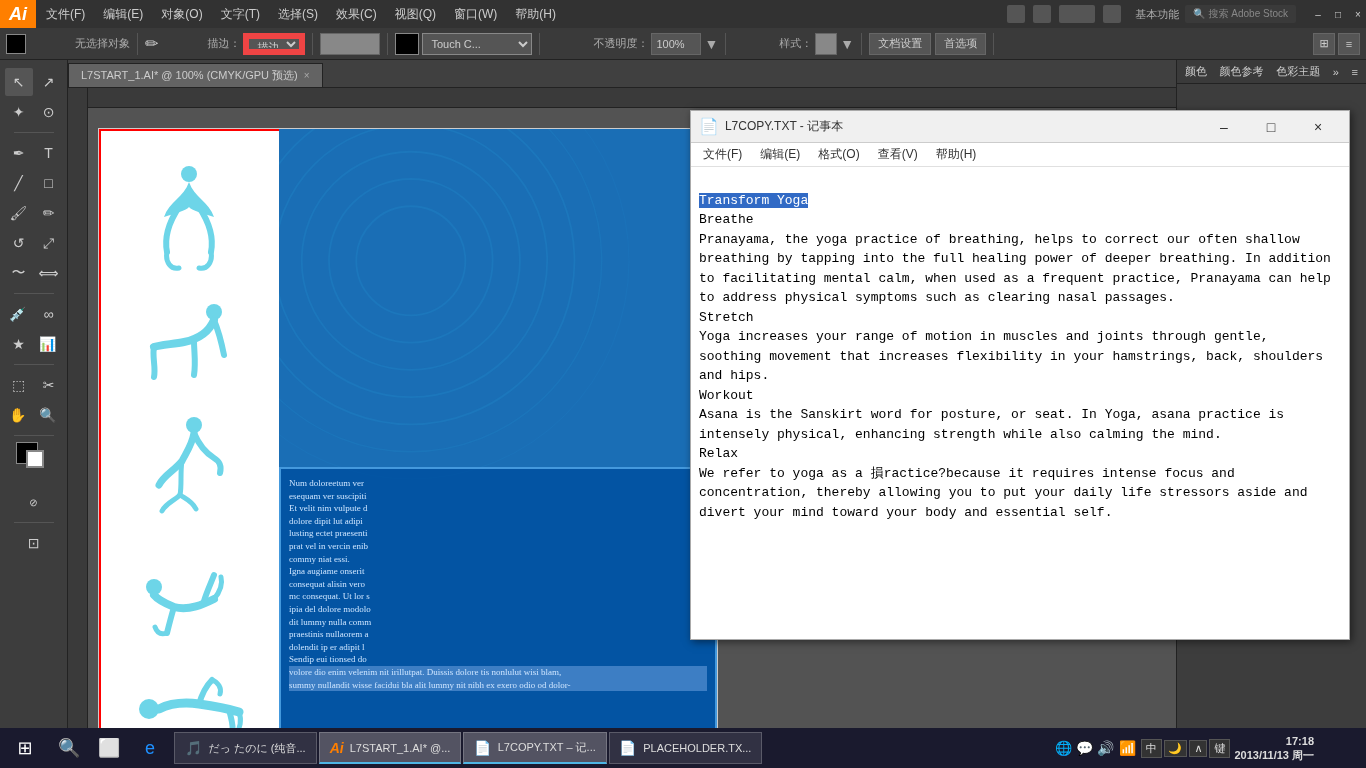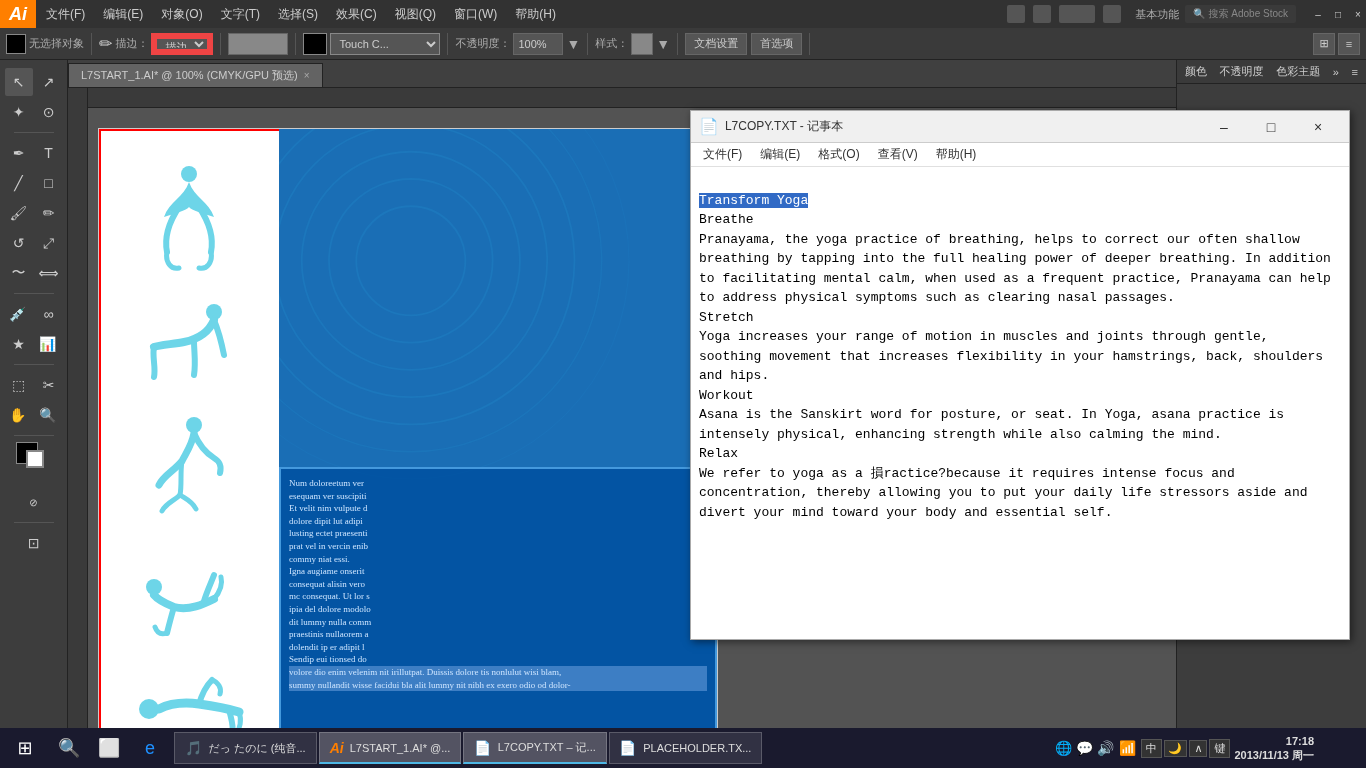--- a/index.html
+++ b/index.html
@@ -21,21 +21,21 @@
     .menu-item { padding: 2px 8px; cursor: pointer; white-space: nowrap; }
     .win-controls { display: flex; gap: 4px; }
     .win-btn { width: 16px; height: 16px; border-radius: 2px; display: flex; align-items: center; justify-content: center; font-size: 10px; color: #ccc; cursor: pointer; }
 
     
     #toolbar {
       position: absolute; top: 28px; left: 0; width: 1366px; height: 32px;
       background: #3a3a3a; display: flex; align-items: center; padding: 0 6px; gap: 4px; border-bottom: 1px solid #222;
     }
     .tb-item { display: flex; align-items: center; gap: 3px; font-size: 11px; color: #ccc; white-space: nowrap; }
-    .tb-label { color: #aaa; font-size: 11px; }
+    .tb-label { color: #aaa; font-size: 11px; margin-left: 46px; }
     .tb-select {
       background: #555; border: 6px solid #ef4444; color: #ccc; font-size: 11px;
       padding: 1px 4px; height: 22px; cursor: pointer;
     }
     .tb-input {
       background: #555; border: 1px solid #666; color: #ccc; font-size: 11px;
       padding: 1px 4px; height: 22px; width: 60px;
     }
     .tb-swatch { width: 20px; height: 20px; background: #000; border: 1px solid #888; cursor: pointer; }
     .tb-divider { width: 1px; height: 22px; background: #555; margin: 0 3px; }
@@ -449,21 +449,21 @@
 
           </div>
         </div>
       </div>
     </div>
   </div>
 
   <div id="right-panels" style="width:190px;">
     <div class="panel-header">
       <span>颜色</span>
-      <span>不透明度</span>
+      <span>颜色参考</span>
       <span>色彩主题</span>
       <span>»</span>
       <span>≡</span>
     </div>
     <div class="panel-content" style="height:80px;background:#3d3d3d;"></div>
   </div>
 
   <div id="status-bar">
     <div class="status-zoom">
       <span>100%</span>

